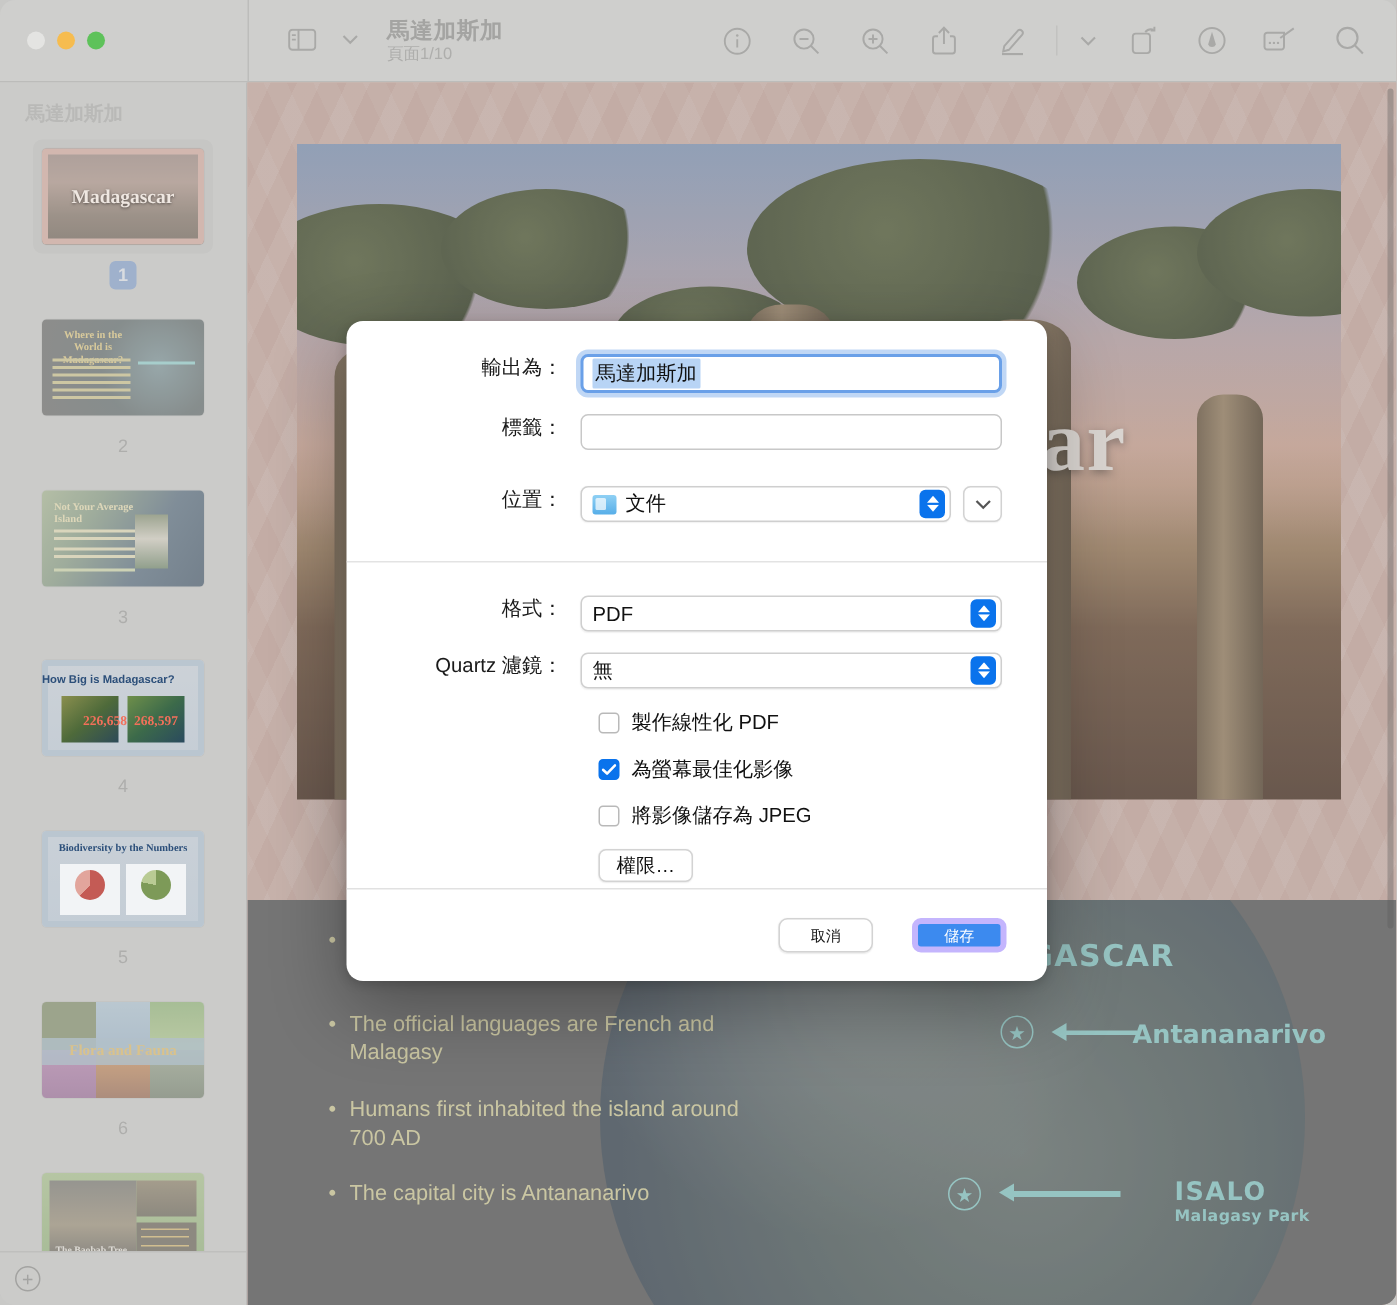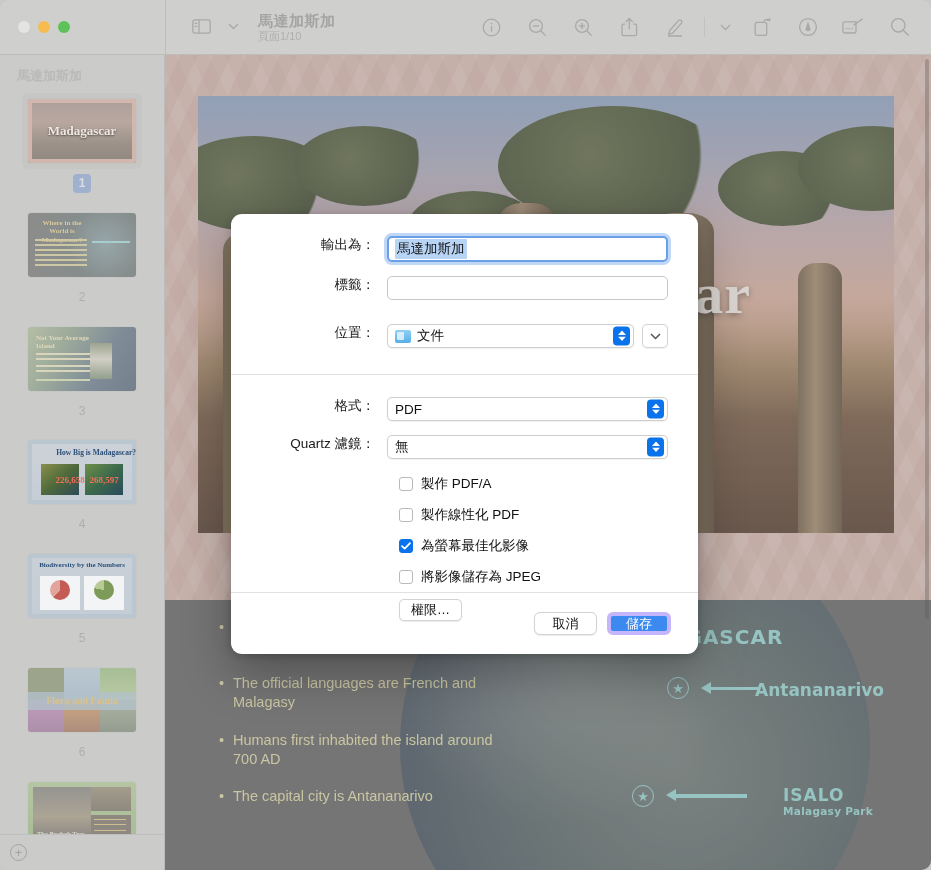--- a/index.html
+++ b/index.html
@@ -150,22 +150,22 @@
     position:absolute; left:8px; top:26px; width:54px; height:2px;
     background:#e9dfae; box-shadow:0 5px 0 #e9dfae, 0 12px 0 #e9dfae, 0 17px 0 #e9dfae, 0 26px 0 #cfd9a0;
   }
   .th3 .ph {
     position:absolute; right:24px; top:16px; width:22px; height:36px;
     background: linear-gradient(#6a7a52, #d8d2c0 45%, #52704a);
   }
   .th4 { background: linear-gradient(#cdd9e6, #bfd0e2); }
   .th4::after { content:""; position:absolute; inset:0; border:4px solid #a8c0d8; }
   .th4 .hd {
-    position:absolute; left:0; right:0; top:8px; text-align:right;
-    color:#2c4f7a; font-family:Liberation Serif, serif; font-size:7.5px; font-weight:700; z-index:2;
+    position:absolute; left:0; right:0; top:8px; text-align:left;
+    color:#2c4f7a; font-family:Liberation Sans, sans-serif; font-size:7.5px; font-weight:700; z-index:2;
   }
   .th4 .p1, .th4 .p2 {
     position:absolute; top:24px; width:38px; height:31px; z-index:2;
     display:flex; align-items:center; justify-content:center;
     color:#f2705a; font-family:"Liberation Serif", serif; font-size:9px; font-weight:700;
   }
   .th4 .p1 { left:13px; background: linear-gradient(140deg,#8a8f4e,#4e6a3a,#2d4a58); padding-left: 20px; }
   .th4 .p2 { right:13px; background: linear-gradient(140deg,#6f8f4a,#3c6a4a,#2a4a5e); }
   .th5 { background: linear-gradient(#c7d6e6, #bccfe2); }
   .th5::after { content:""; position:absolute; inset:0; border:4px solid #a8c0d8; }
@@ -407,22 +407,22 @@
     box-shadow: 0 0.5px 1px rgba(0,0,0,.08);
   }
   .sheet-footer {
     position:absolute; bottom:0; left:0; width:467px; height:62px;
     border-top:1px solid #e1e1e1;
     display:flex; align-items:center; justify-content:flex-end;
     gap:10px; padding-right:27px;
   }
   .btn {
     height:23px; min-width:63px; padding:0 15px;
-    border-radius:6px; font-size:13px;
-    display:flex; align-items:center; justify-content:center;
+    border-radius:6px; font-size:10px;
+    display:flex; align-items:center; justify-content:center;margin-left:16px;
   }
   .btn-cancel { background:#fff; border:1px solid #d3d3d3; color:#111;
     box-shadow:0 0.5px 1px rgba(0,0,0,.08); }
   .btn-save { background:#3c8aef; color:#fff; border:4px solid #c4b5fd; }
 </style>
 </head>
 <body>
 
 <div class="window">
 
@@ -747,24 +747,20 @@
             <svg width="8" height="5" viewBox="0 0 8 5" fill="#fff">
                 <polygon points="4,0 8,4.6 0,4.6"></polygon>
               </svg>
             <svg width="8" height="5" viewBox="0 0 8 5" fill="#fff">
                 <polygon points="4,4.6 0,0 8,0"></polygon>
               </svg>
           </span>
         </div>
       </div>
 
-      <div class="checkrow" style="margin-top:16px;">
-        <span class="cbox"></span>
-        <span class="chk-label">製作 PDF/A</span>
-      </div>
 
       <div class="checkrow">
         <span class="cbox"></span>
         <span class="chk-label">製作線性化 PDF</span>
       </div>
 
       <div class="checkrow">
         <span class="cbox on">
           <svg width="10" height="8" viewBox="0 0 10 8" fill="none" stroke="#fff" stroke-width="1.7" stroke-linecap="round" stroke-linejoin="round">
             <polyline points="1,4.2 3.7,6.7 9,1.2"></polyline>

